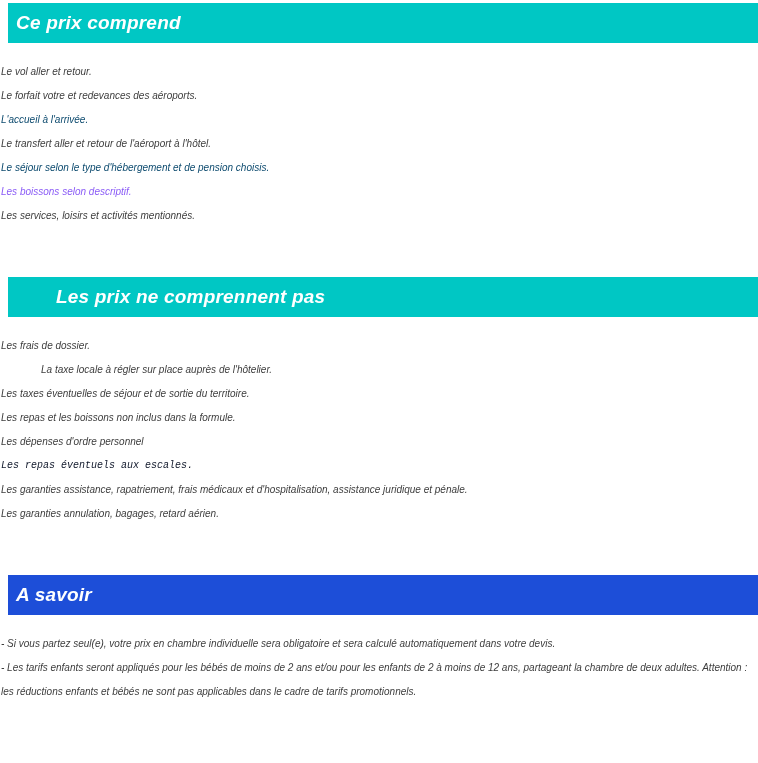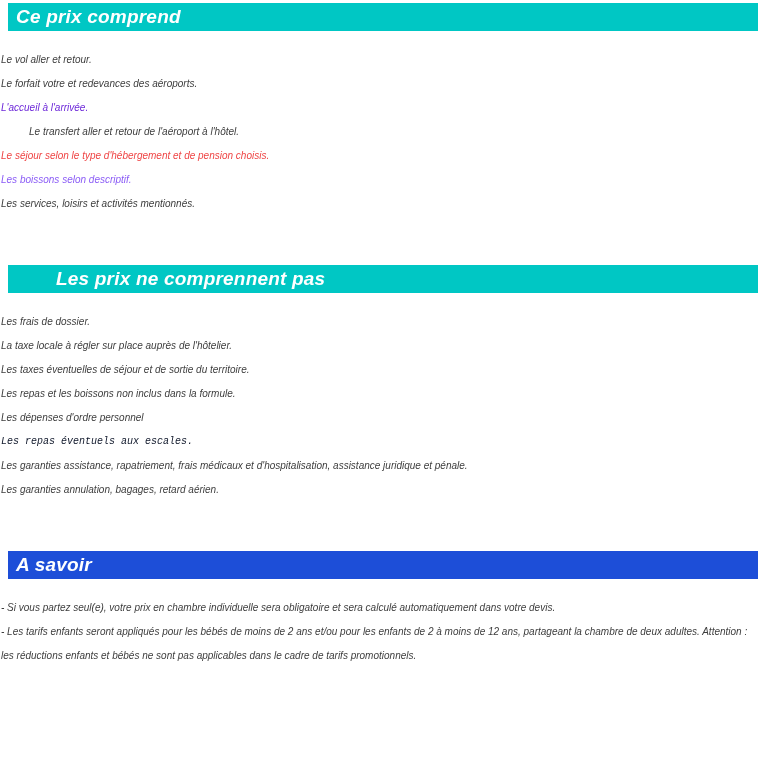--- a/index.html
+++ b/index.html
@@ -14,21 +14,21 @@
     font-family: "Liberation Sans", sans-serif;
     color: #3d3d3d;
     padding-top: 3px;
   }
   .page {
     width: 758px;
   }
   .section-header {
     background: #00c7c4;
     margin-left: 8px;
-    height: 28px;
+    height: 40px;
     display: flex;
     align-items: center;
     padding-left: 8px;
   }
   .section-title {
     margin: 0;
     color: #ffffff;
     font-style: italic;
     font-weight: bold;
     font-size: 19px;
@@ -51,35 +51,35 @@
 
 <div class="page">
 
     <section class="section">
       <div class="section-header" style="background: rgb(0, 199, 196);">
         <h2 class="section-title" style="color: rgb(255, 255, 255);">Ce prix comprend</h2>
       </div>
       <div class="section-body">
         <div class="line" style="color: rgb(61, 61, 61);">Le vol aller et retour.</div>
         <div class="line" style="color: rgb(61, 61, 61);">Le forfait votre et redevances des aéroports.</div>
-        <div class="line" style="color: #6d28d9;">L'accueil à l'arrivée.</div>
-        <div class="line" style="color: rgb(61, 61, 61); padding-left: 28px;">Le transfert aller et retour de l'aéroport à l'hôtel.</div>
-        <div class="line" style="color: #ef4444;">Le séjour selon le type d'hébergement et de pension choisis.</div>
+        <div class="line" style="color: #0c4a6e;">L'accueil à l'arrivée.</div>
+        <div class="line" style="color: rgb(61, 61, 61);">Le transfert aller et retour de l'aéroport à l'hôtel.</div>
+        <div class="line" style="color: #0c4a6e;">Le séjour selon le type d'hébergement et de pension choisis.</div>
         <div class="line" style="color: #8b5cf6;">Les boissons selon descriptif.</div>
         <div class="line" style="color: rgb(61, 61, 61);">Les services, loisirs et activités mentionnés.</div>
       </div>
     </section>
 
     <section class="section">
       <div class="section-header" style="background: rgb(0, 199, 196); padding-left: 48px;">
         <h2 class="section-title" style="color: rgb(255, 255, 255);">Les prix ne comprennent pas</h2>
       </div>
       <div class="section-body">
         <div class="line" style="color: rgb(61, 61, 61);">Les frais de dossier.</div>
-        <div class="line" style="color: rgb(61, 61, 61);">La taxe locale à régler sur place auprès de l'hôtelier.</div>
+        <div class="line" style="color: rgb(61, 61, 61); padding-left: 40px;">La taxe locale à régler sur place auprès de l'hôtelier.</div>
         <div class="line" style="color: rgb(61, 61, 61);">Les taxes éventuelles de séjour et de sortie du territoire.</div>
         <div class="line" style="color: rgb(61, 61, 61);">Les repas et les boissons non inclus dans la formule.</div>
         <div class="line" style="color: rgb(61, 61, 61);">Les dépenses d'ordre personnel</div>
         <div class="line" style="color: #0f172a; font-family: Liberation Mono, monospace;">Les repas éventuels aux escales.</div>
         <div class="line" style="color: rgb(61, 61, 61);">Les garanties assistance, rapatriement, frais médicaux et d'hospitalisation, assistance juridique et pénale.</div>
         <div class="line" style="color: rgb(61, 61, 61);">Les garanties annulation, bagages, retard aérien.</div>
       </div>
     </section>
 
     <section class="section">

